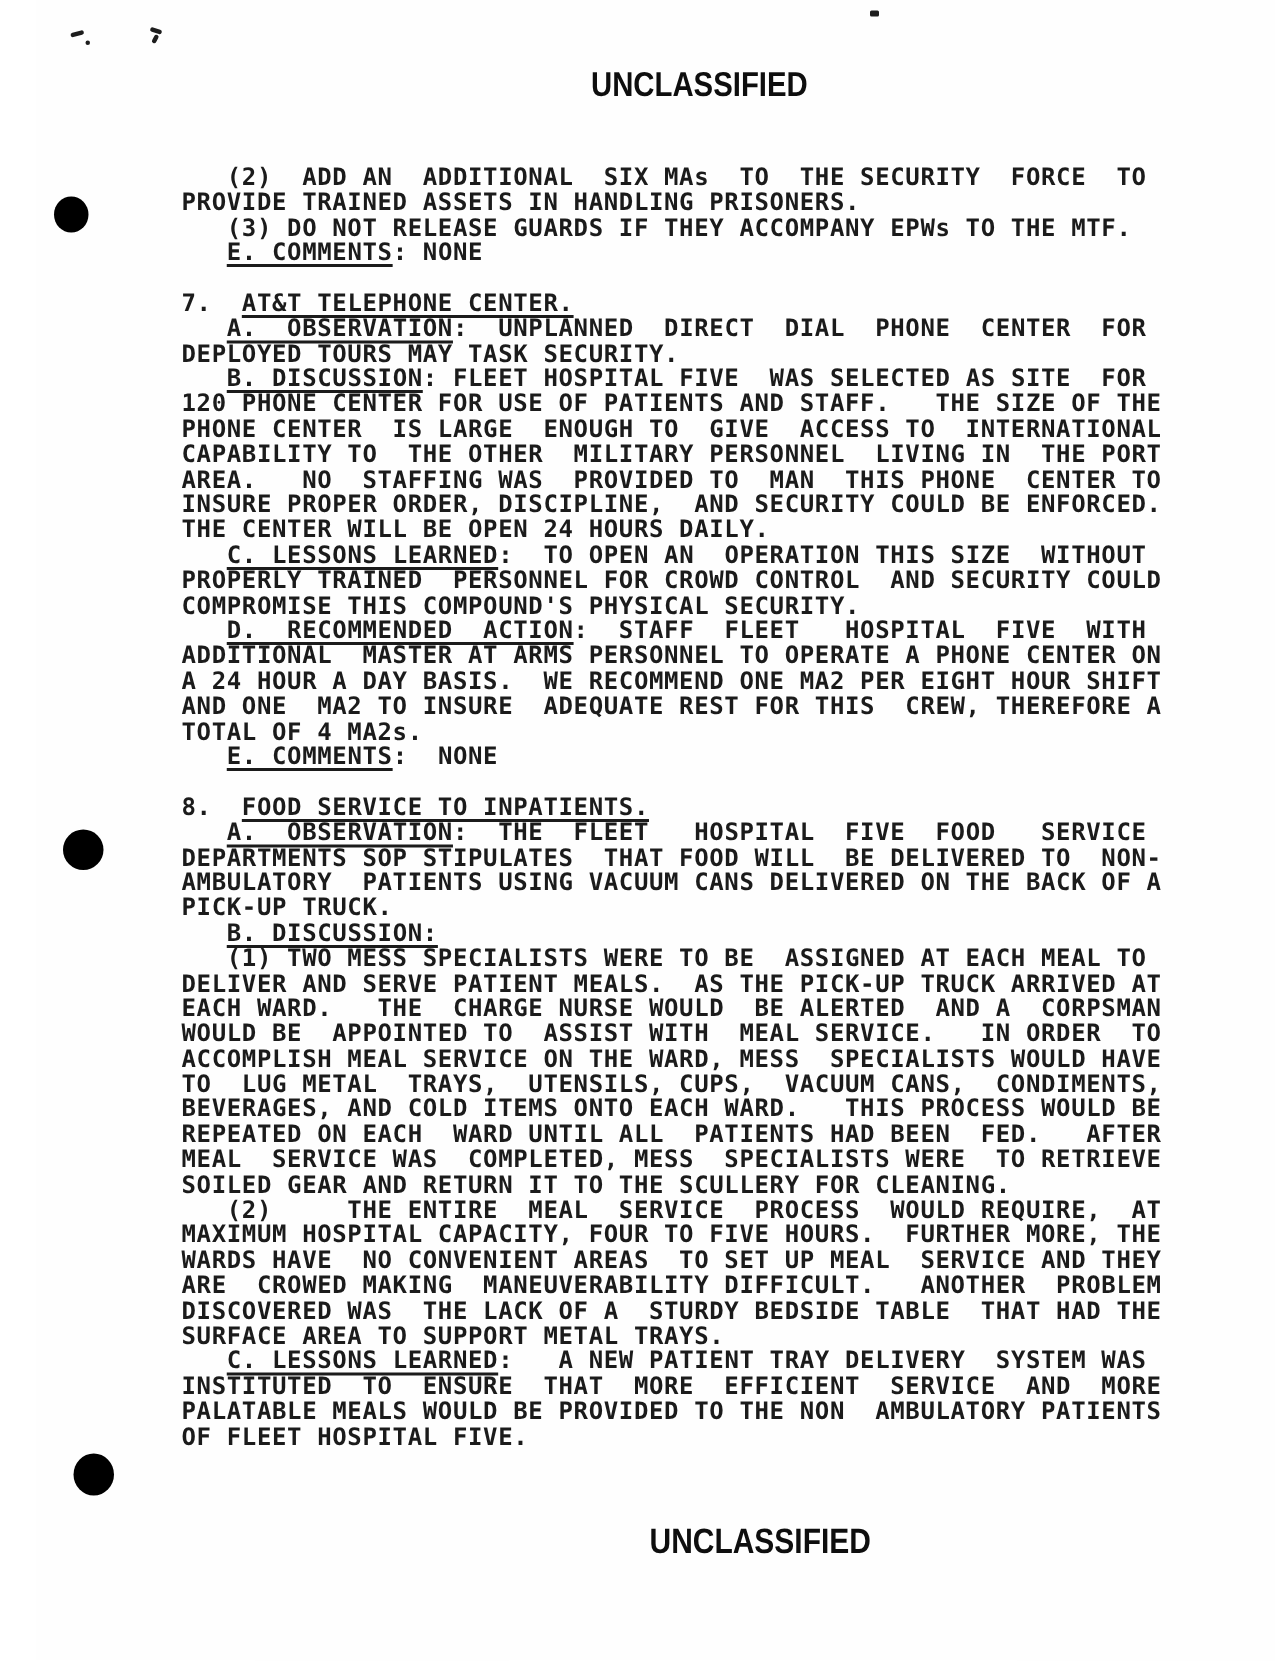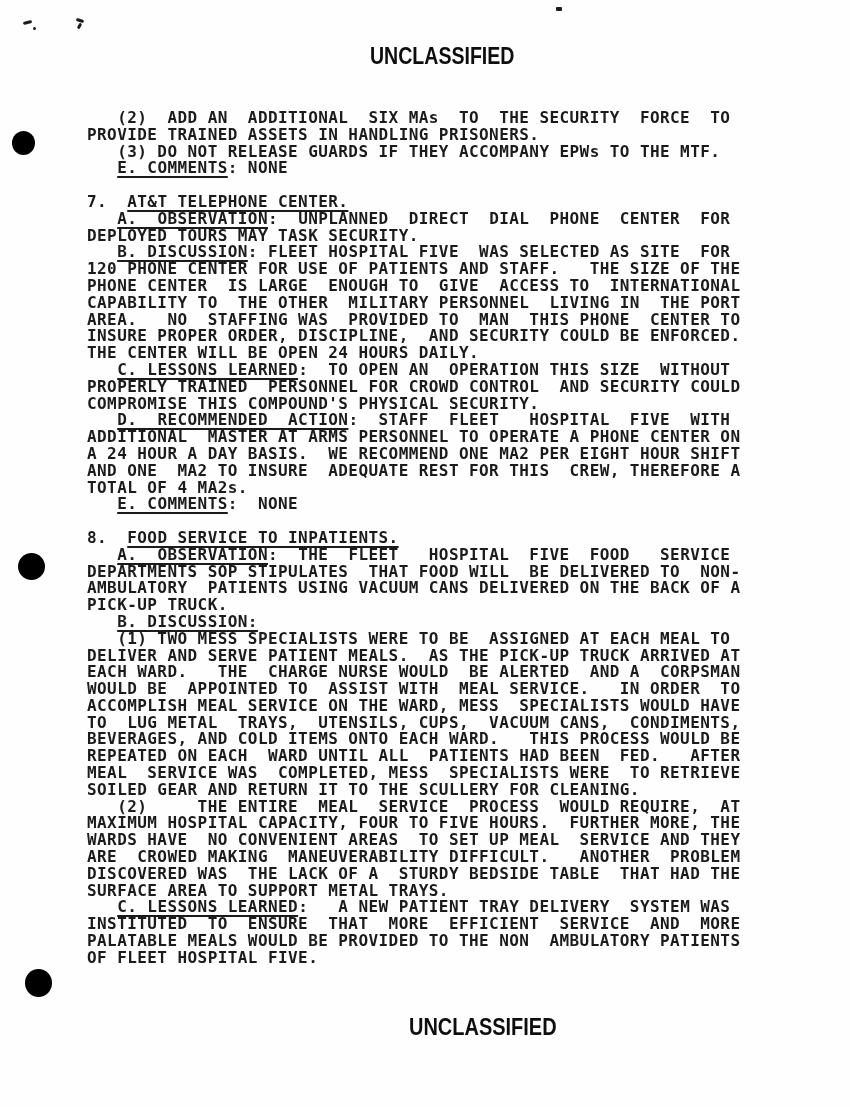--- a/index.html
+++ b/index.html
@@ -6,36 +6,37 @@
   body {
     width: 850px; height: 1107px;
     background: #ffffff;
     position: relative;
     overflow: hidden;
     font-family: "DejaVu Sans Mono", monospace;
   }
   .page {
     position: absolute; inset: 0;
     background: #fefefe;
+    margin-left: 24px;
   }
   .classification {
     position: absolute;
     font-family: "Liberation Sans", sans-serif;
     font-weight: bold;
     color: #0e0e0e;
     line-height: 1;
     transform: scaleX(0.85);
     transform-origin: left top;
     white-space: nowrap;
   }
   .classification.header { left: 370px; top: 45px; font-size: 23px; }
   .classification.footer { left: 409px; top: 1016px; font-size: 23.5px; }
   pre.doc-body {
     position: absolute;
-    left: 87px; top: 110px;
+    left: 97px; top: 110px;
     margin: 0;
     font-family: "DejaVu Sans Mono", monospace;
     font-size: 16px;
     line-height: 16.8px;
     letter-spacing: 0.42px;
     font-weight: bold;
     color: #1b1b1b;
     white-space: pre;
   }
   pre.doc-body .u {

